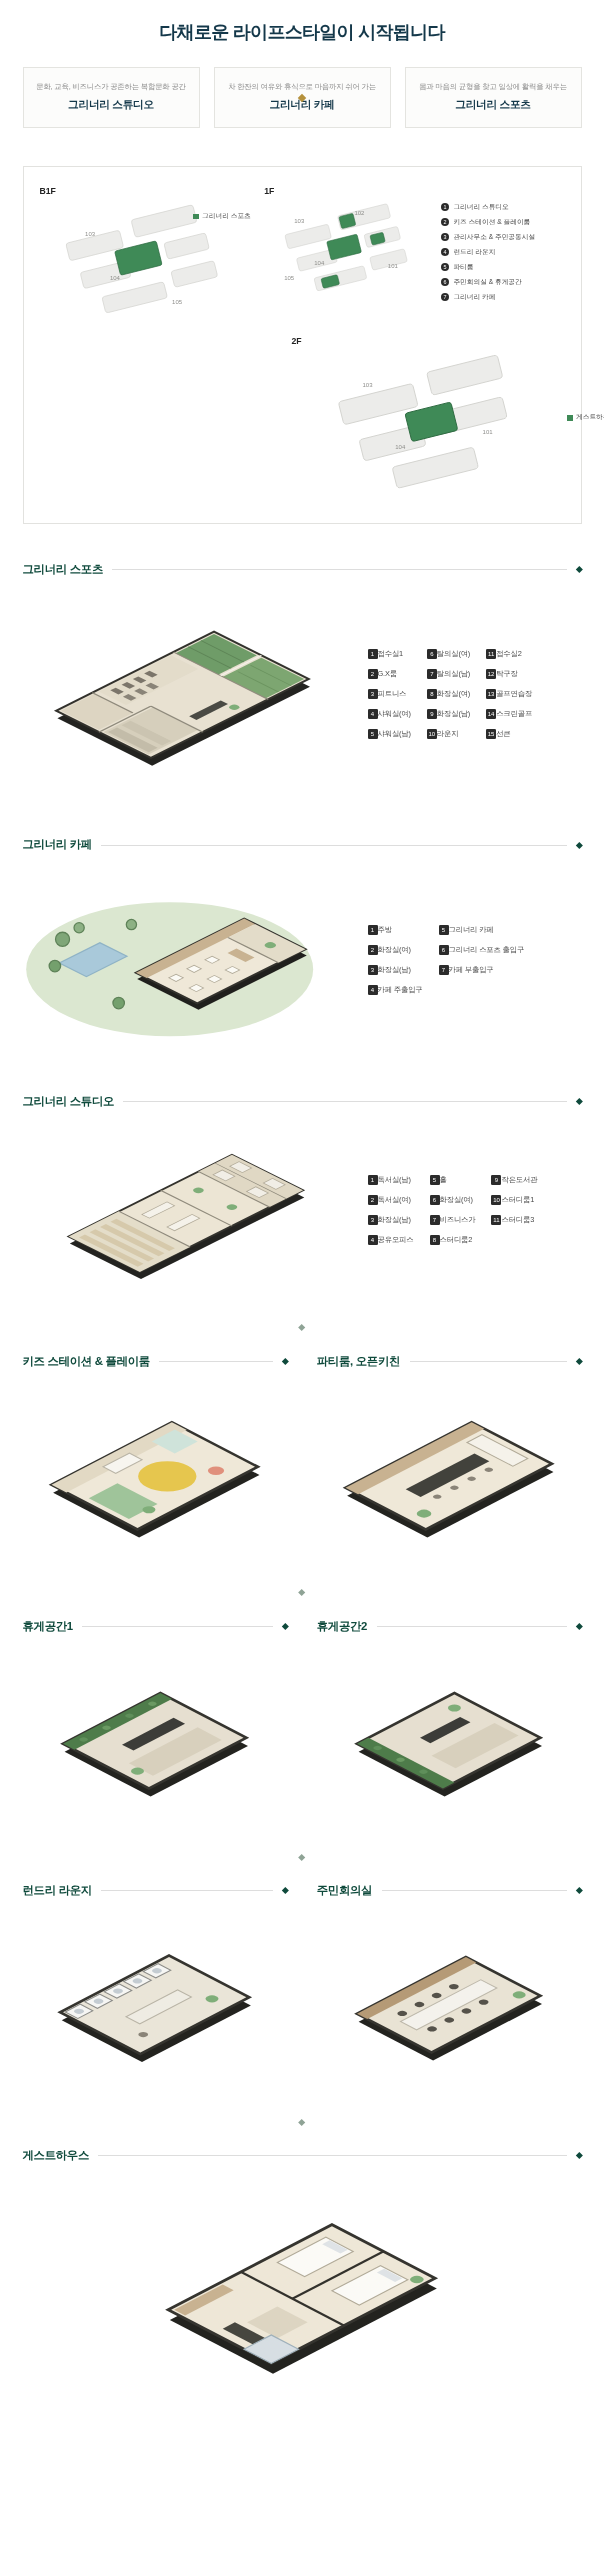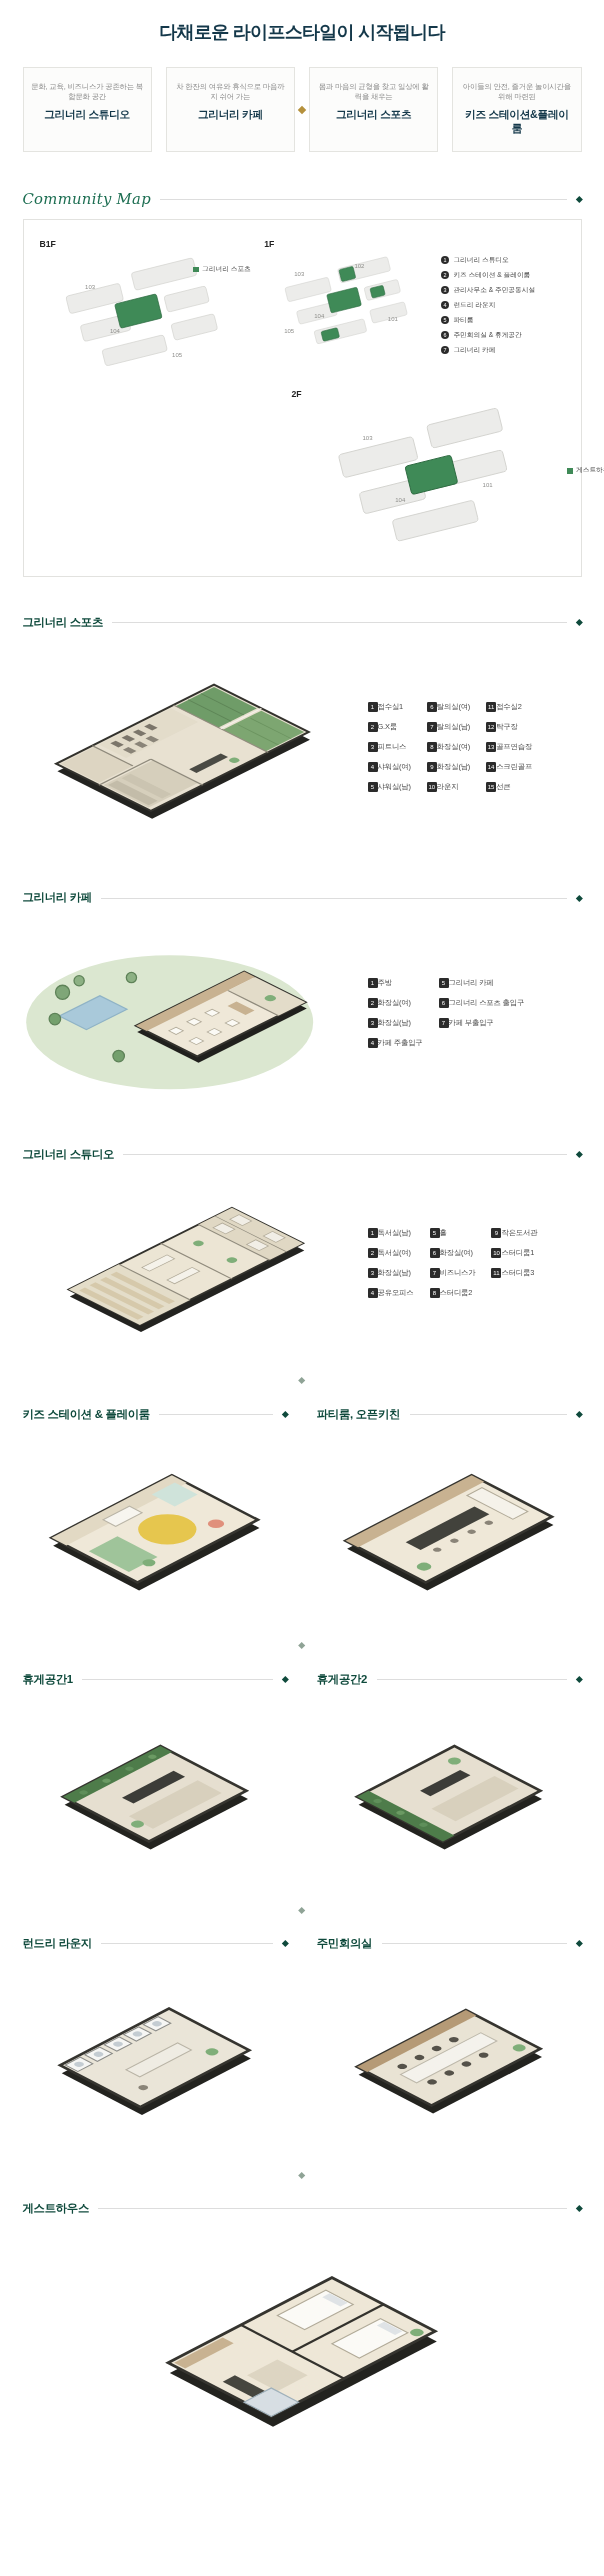--- a/index.html
+++ b/index.html
@@ -6,21 +6,21 @@
   body{width:604px;min-height:2576px;font-family:"Liberation Sans","DejaVu Sans",sans-serif;color:#333}
   .page{width:559px;margin:0 auto;padding:20px 0 34px}
 
   
   .page-header{text-align:center;margin-bottom:23px}
   .subtitle{font-size:8.7px;color:#8a8a8a;margin:0 0 6.7px;letter-spacing:-0.2px}
   .title{font-size:18px;color:#14384a;margin:0;font-weight:bold;letter-spacing:-0.7px}
 
   
   .features-wrap{position:relative;margin-bottom:38px}
-  .features{display:grid;grid-template-columns:1fr 1fr 1fr 1fr;gap:14px}
+  .features{display:grid;grid-template-columns:1fr 1fr 1fr;gap:14px}
   .feature-card{border:0.7px solid #e4e4e0;background:#fcfcfb;text-align:center;padding:14px 6.7px 15.4px}
   .feature-desc{font-size:7.4px;color:#8b8b8b;margin:0 0 6px;letter-spacing:-0.2px}
   .feature-title{font-size:10.7px;color:#14384a;margin:0;font-weight:bold;letter-spacing:-0.3px}
   .center-dia{position:absolute;left:50%;top:50%;transform:translate(-50%,-50%) rotate(45deg);
     width:6px;height:6px;background:#b5913c;z-index:2}
 
   
   .sec-head{display:flex;align-items:center;gap:9.4px;margin:0 0 12px}
   .sec-head h2{font-size:11.4px;color:#0f4a3c;margin:0;font-weight:bold;white-space:nowrap;letter-spacing:-0.3px}
   .sec-head .rule{flex:1;height:0.7px;background:#ddd}
@@ -95,33 +95,24 @@
         <div class="feature-card">
           <p class="feature-desc">차 한잔의 여유와 휴식으로 마음까지 쉬어 가는</p>
           <h3 class="feature-title">그리너리 카페</h3>
         </div>
 
         <div class="feature-card">
           <p class="feature-desc">몸과 마음의 균형을 찾고 일상에 활력을 채우는</p>
           <h3 class="feature-title">그리너리 스포츠</h3>
         </div>
 
-        <div class="feature-card">
-          <p class="feature-desc">아이들의 안전, 즐거운 놀이시간을 위해 마련된</p>
-          <h3 class="feature-title">키즈 스테이션&amp;플레이룸</h3>
-        </div>
       </div>
   </section>
 
   <section class="cmap">
-    <div class="sec-head cmap-head">
-      <h2>Community Map</h2>
-      <div class="rule"></div>
-      <span class="dia"></span>
-    </div>
 
     <div class="cmap-box">
       <div class="cmap-row">
 
         <div class="floor-b1f">
           <div class="floor-label">B1F</div>
           <div class="map-wrap">
             <svg viewBox="0 0 300 190">
               <g transform="rotate(-14 150 95)">
                 <rect x="48" y="38" width="80" height="26" rx="4" fill="#ececea" stroke="#d4d4d0"></rect>

